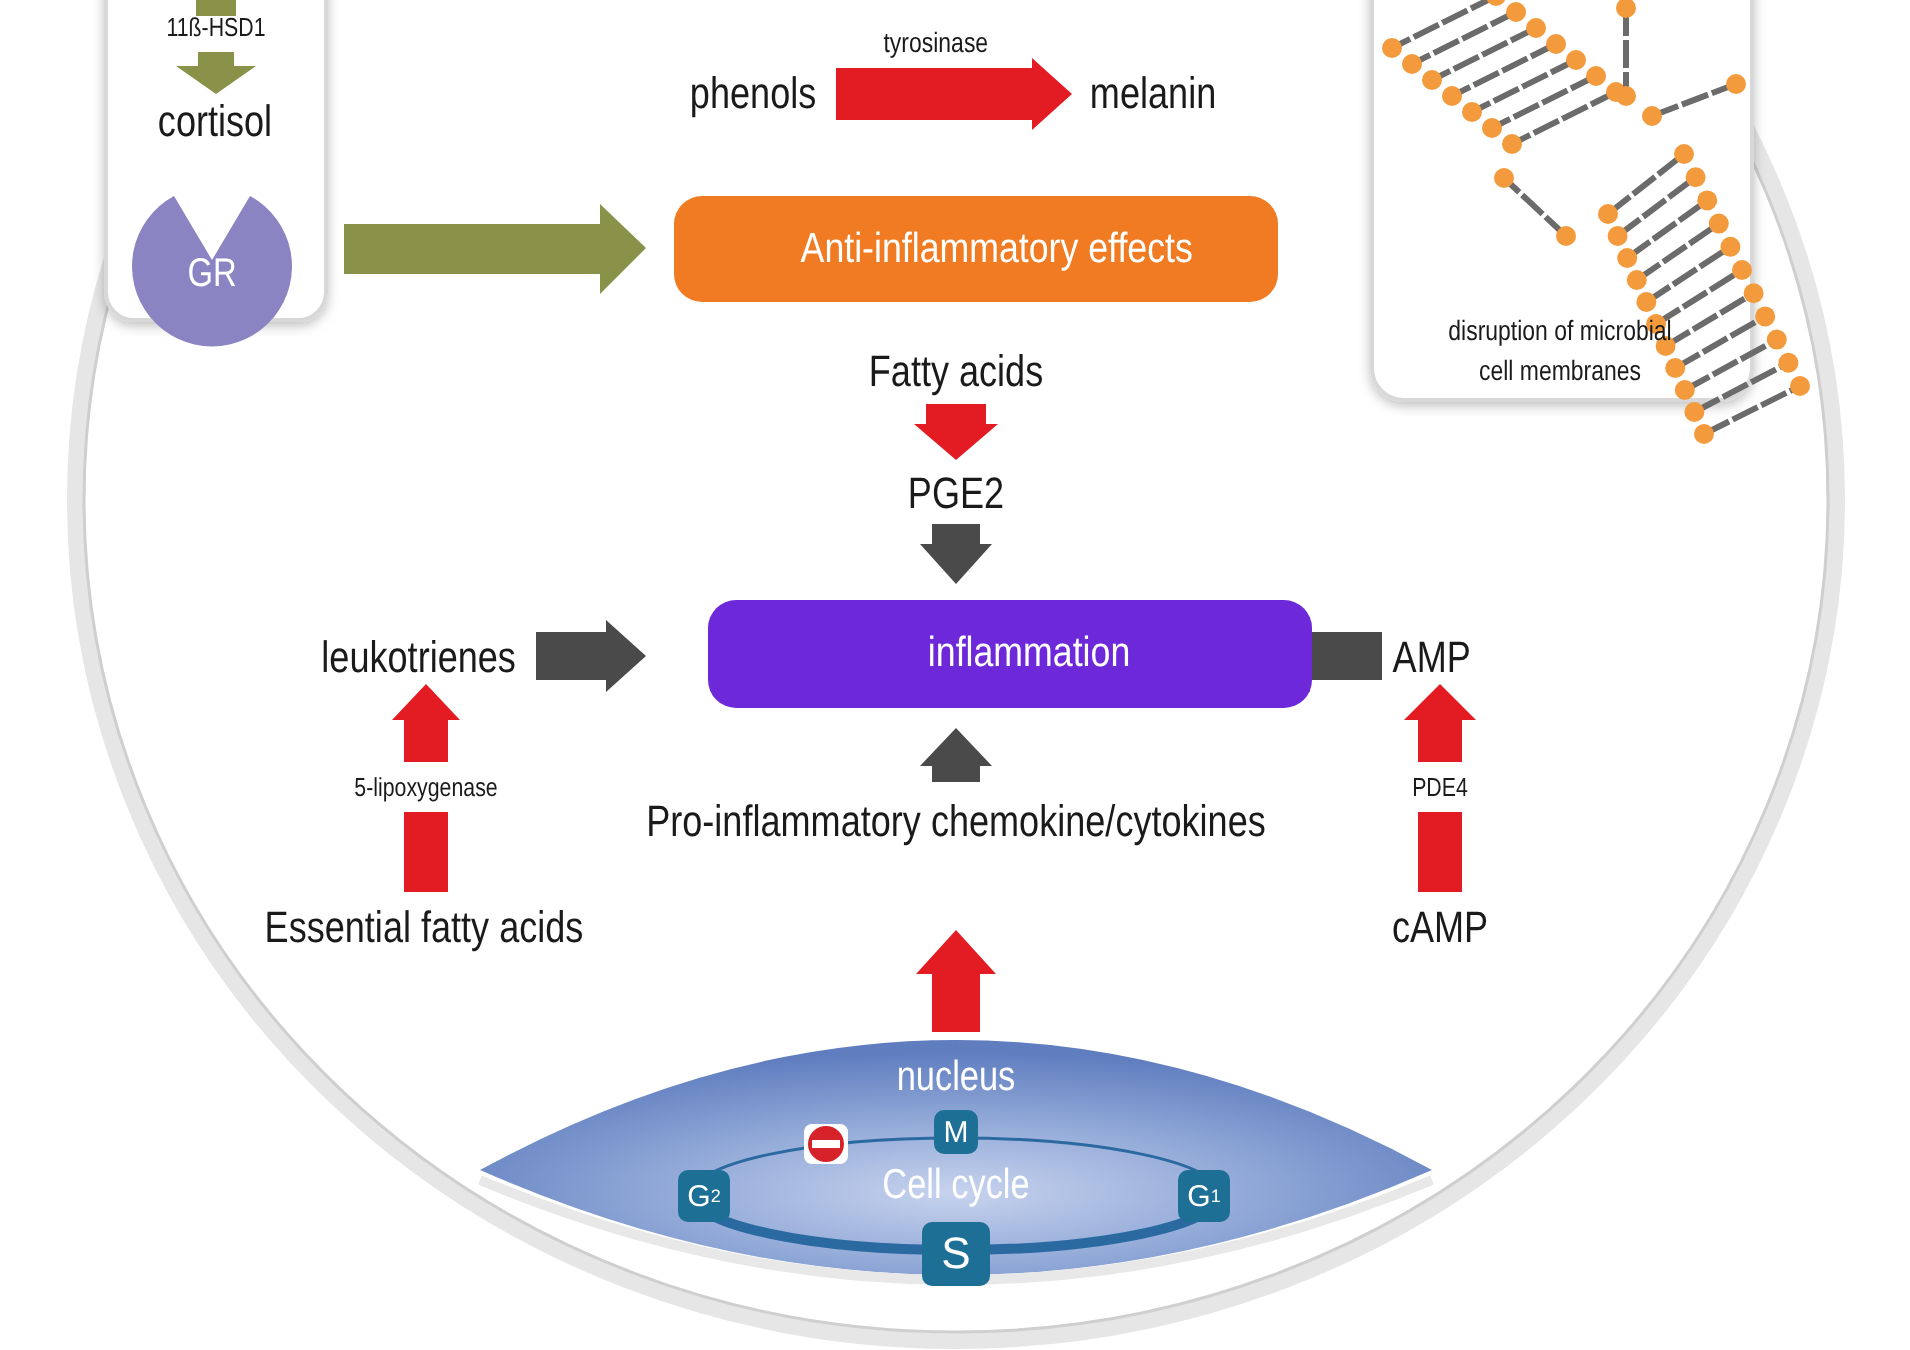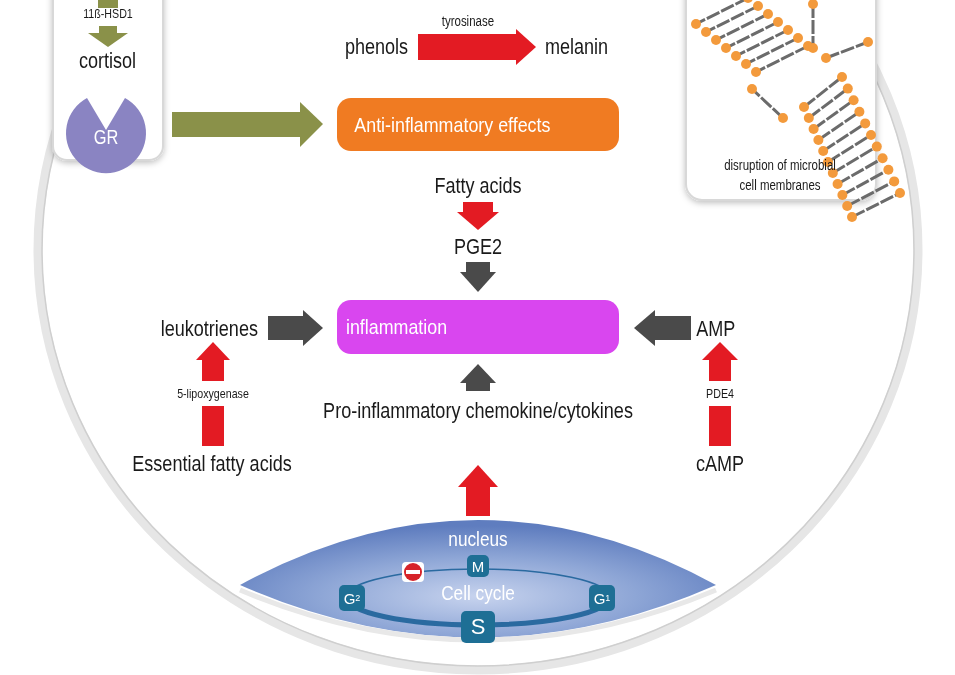--- a/index.html
+++ b/index.html
@@ -1,21 +1,21 @@
 <!DOCTYPE html>
 <html><head>
 <meta charset="utf-8">
 <style>
   html,body{margin:0;padding:0;background:#fff;}
   body{width:955px;height:675px;position:relative;overflow:hidden;font-family:"Liberation Sans",sans-serif;}
   .abs{position:absolute;}
   .lbl{position:absolute;color:#1a1a1a;font-family:"Liberation Sans",sans-serif;white-space:nowrap;transform:scaleX(0.82);transform-origin:center;}
   .big{font-size:22px;}
   .small{font-size:14px;}
-  .box{position:absolute;border-radius:14px;color:#fff;display:flex;align-items:center;justify-content:flex-start;font-size:21px;}
+  .box{position:absolute;border-radius:14px;color:#fff;display:flex;align-items:center;justify-content:center;font-size:21px;padding-left:20px;}
   .box span{display:inline-block;transform:scaleX(0.85);}
   .phase{position:absolute;background:#1e6f95;color:#fff;border-radius:5px;display:flex;align-items:center;justify-content:center;font-size:15px;}
 </style>
 </head>
 <body>
 
 <svg class="abs" style="left:0;top:0" width="955" height="675">
   <defs>
     <radialGradient id="nucGrad" cx="50%" cy="65%" r="60%">
       <stop offset="0%" stop-color="#c7d3ee"></stop>
@@ -187,21 +187,21 @@
 <div class="lbl small" style="left:436px;top:13px;">tyrosinase</div>
 <div class="lbl big" style="left:538px;top:34px;">melanin</div>
 
 <div class="box" style="left:337px;top:98px;width:282px;height:53px;background:#f07b22;">
   <span>Anti-inflammatory effects</span>
 </div>
 
 <div class="lbl big" style="left:418px;top:173px;width:120px;text-align:center;">Fatty acids</div>
 <div class="lbl big" style="left:438px;top:234px;width:80px;text-align:center;">PGE2</div>
 
-<div class="box" style="left:337px;top:300px;width:282px;height:54px;background:#d946ef;">
+<div class="box" style="left:354px;top:300px;width:282px;height:54px;background:#6d28d9;">
   <span>inflammation</span>
 </div>
 
 <div class="lbl big" style="left:150px;top:316px;">leukotrienes</div>
 <div class="lbl" style="left:158px;top:386px;width:110px;text-align:center;font-size:13px;">5-lipoxygenase</div>
 <div class="lbl big" style="left:112px;top:451px;width:200px;text-align:center;">Essential fatty acids</div>
 
 <div class="lbl big" style="left:692px;top:316px;">AMP</div>
 <div class="lbl" style="left:698px;top:386px;width:44px;text-align:center;font-size:13px;">PDE4</div>
 <div class="lbl big" style="left:688px;top:451px;width:64px;text-align:center;">cAMP</div>

